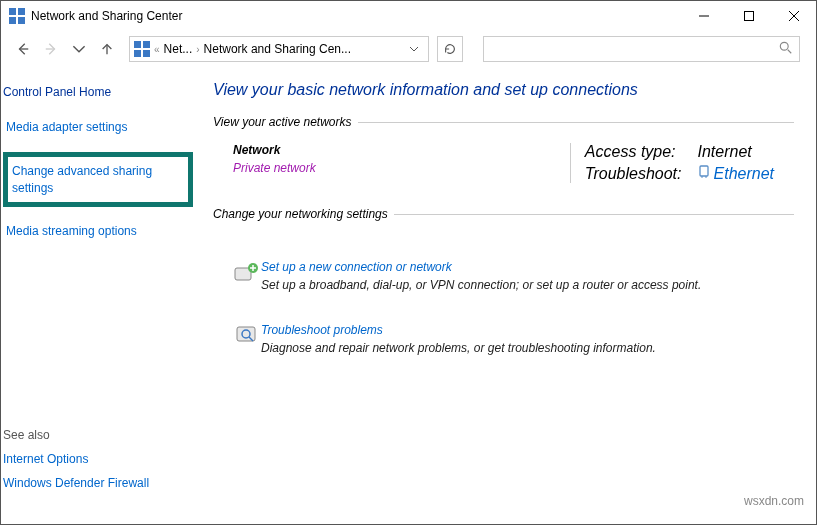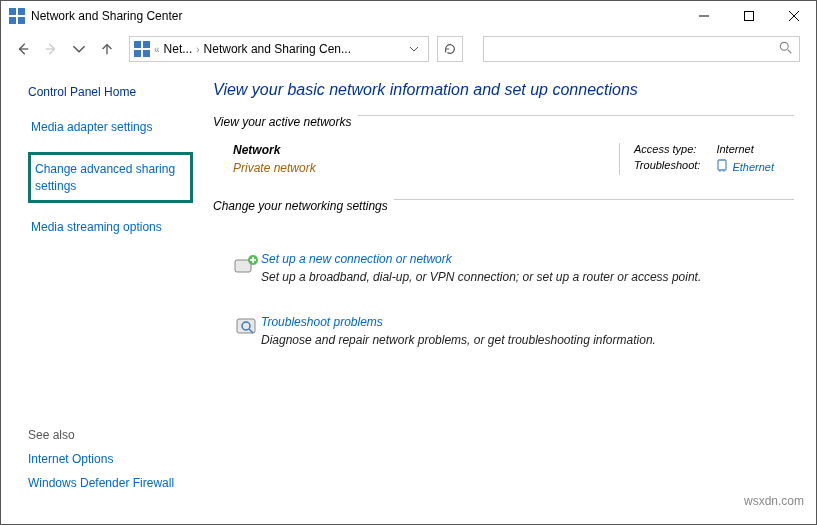--- a/index.html
+++ b/index.html
@@ -91,38 +91,38 @@
     outline: none;
     font-size: 12px;
   }
   .searchbox .search-icon { color: #888; }
   .content {
     display: flex;
     height: calc(100% - 66px);
   }
   .sidebar {
     width: 200px;
-    padding: 18px 8px 10px 27px;
+    padding: 18px 8px 10px 2px;
     display: flex;
     flex-direction: column;
   }
   .sidebar .home-link {
     color: #003399;
     font-size: 12px;
     margin-bottom: 18px;
   }
   .side-link {
     color: #0066cc;
     font-size: 12px;
     margin-bottom: 14px;
     padding: 2px 3px;
     line-height: 1.4;
   }
   .side-link.highlight {
-    border: 3px solid #0f766e;
+    border: 5px solid #0f766e;
     padding: 6px 4px;
   }
   .see-also-block {
     margin-top: auto;
     margin-bottom: 14px;
   }
   .see-also-title { color: #555; margin-bottom: 10px; }
   .see-also-link { color: #0066cc; margin-bottom: 10px; display: block; }
   .main {
     flex: 1;
@@ -134,47 +134,48 @@
     font-size: 16px;
     font-weight: 400;
     margin-bottom: 16px;
   }
   .fieldset-label {
     font-size: 12px;
     color: #000;
   }
   .section-divider {
     display: flex;
+    align-items: center;
     gap: 6px;
     margin-bottom: 14px;
   }
   .section-divider .line {
     flex: 1;
     height: 1px;
     background: #ccc;
   }
   .network-block {
     display: flex;
     padding: 0 20px 24px 20px;
   }
   .net-left { flex: 1; }
   .net-name { font-weight: 600; margin-bottom: 4px; }
-  .net-type { color: #a16207; }
+  .net-type { color: #a21caf; }
   .vsep {
     width: 1px;
     background: #ccc;
     margin: 0 14px;
     align-self: stretch;
   }
   .net-right {
     display: grid;
     grid-template-columns: auto auto;
     column-gap: 16px;
     row-gap: 4px;
-    font-size: 11px;
+    font-size: 16px;
   }
   .net-right .label { color: #000; }
   .net-right .val { color: #000; }
   .net-right .val.link { color: #0066cc; }
   .conn-val { display: flex; align-items: center; gap: 4px; justify-content: center; }
   .options-block { padding: 8px 0 0 0; }
   .opt-item {
     display: flex;
     padding: 4px 20px 14px 20px;
     margin-top: 13px;

